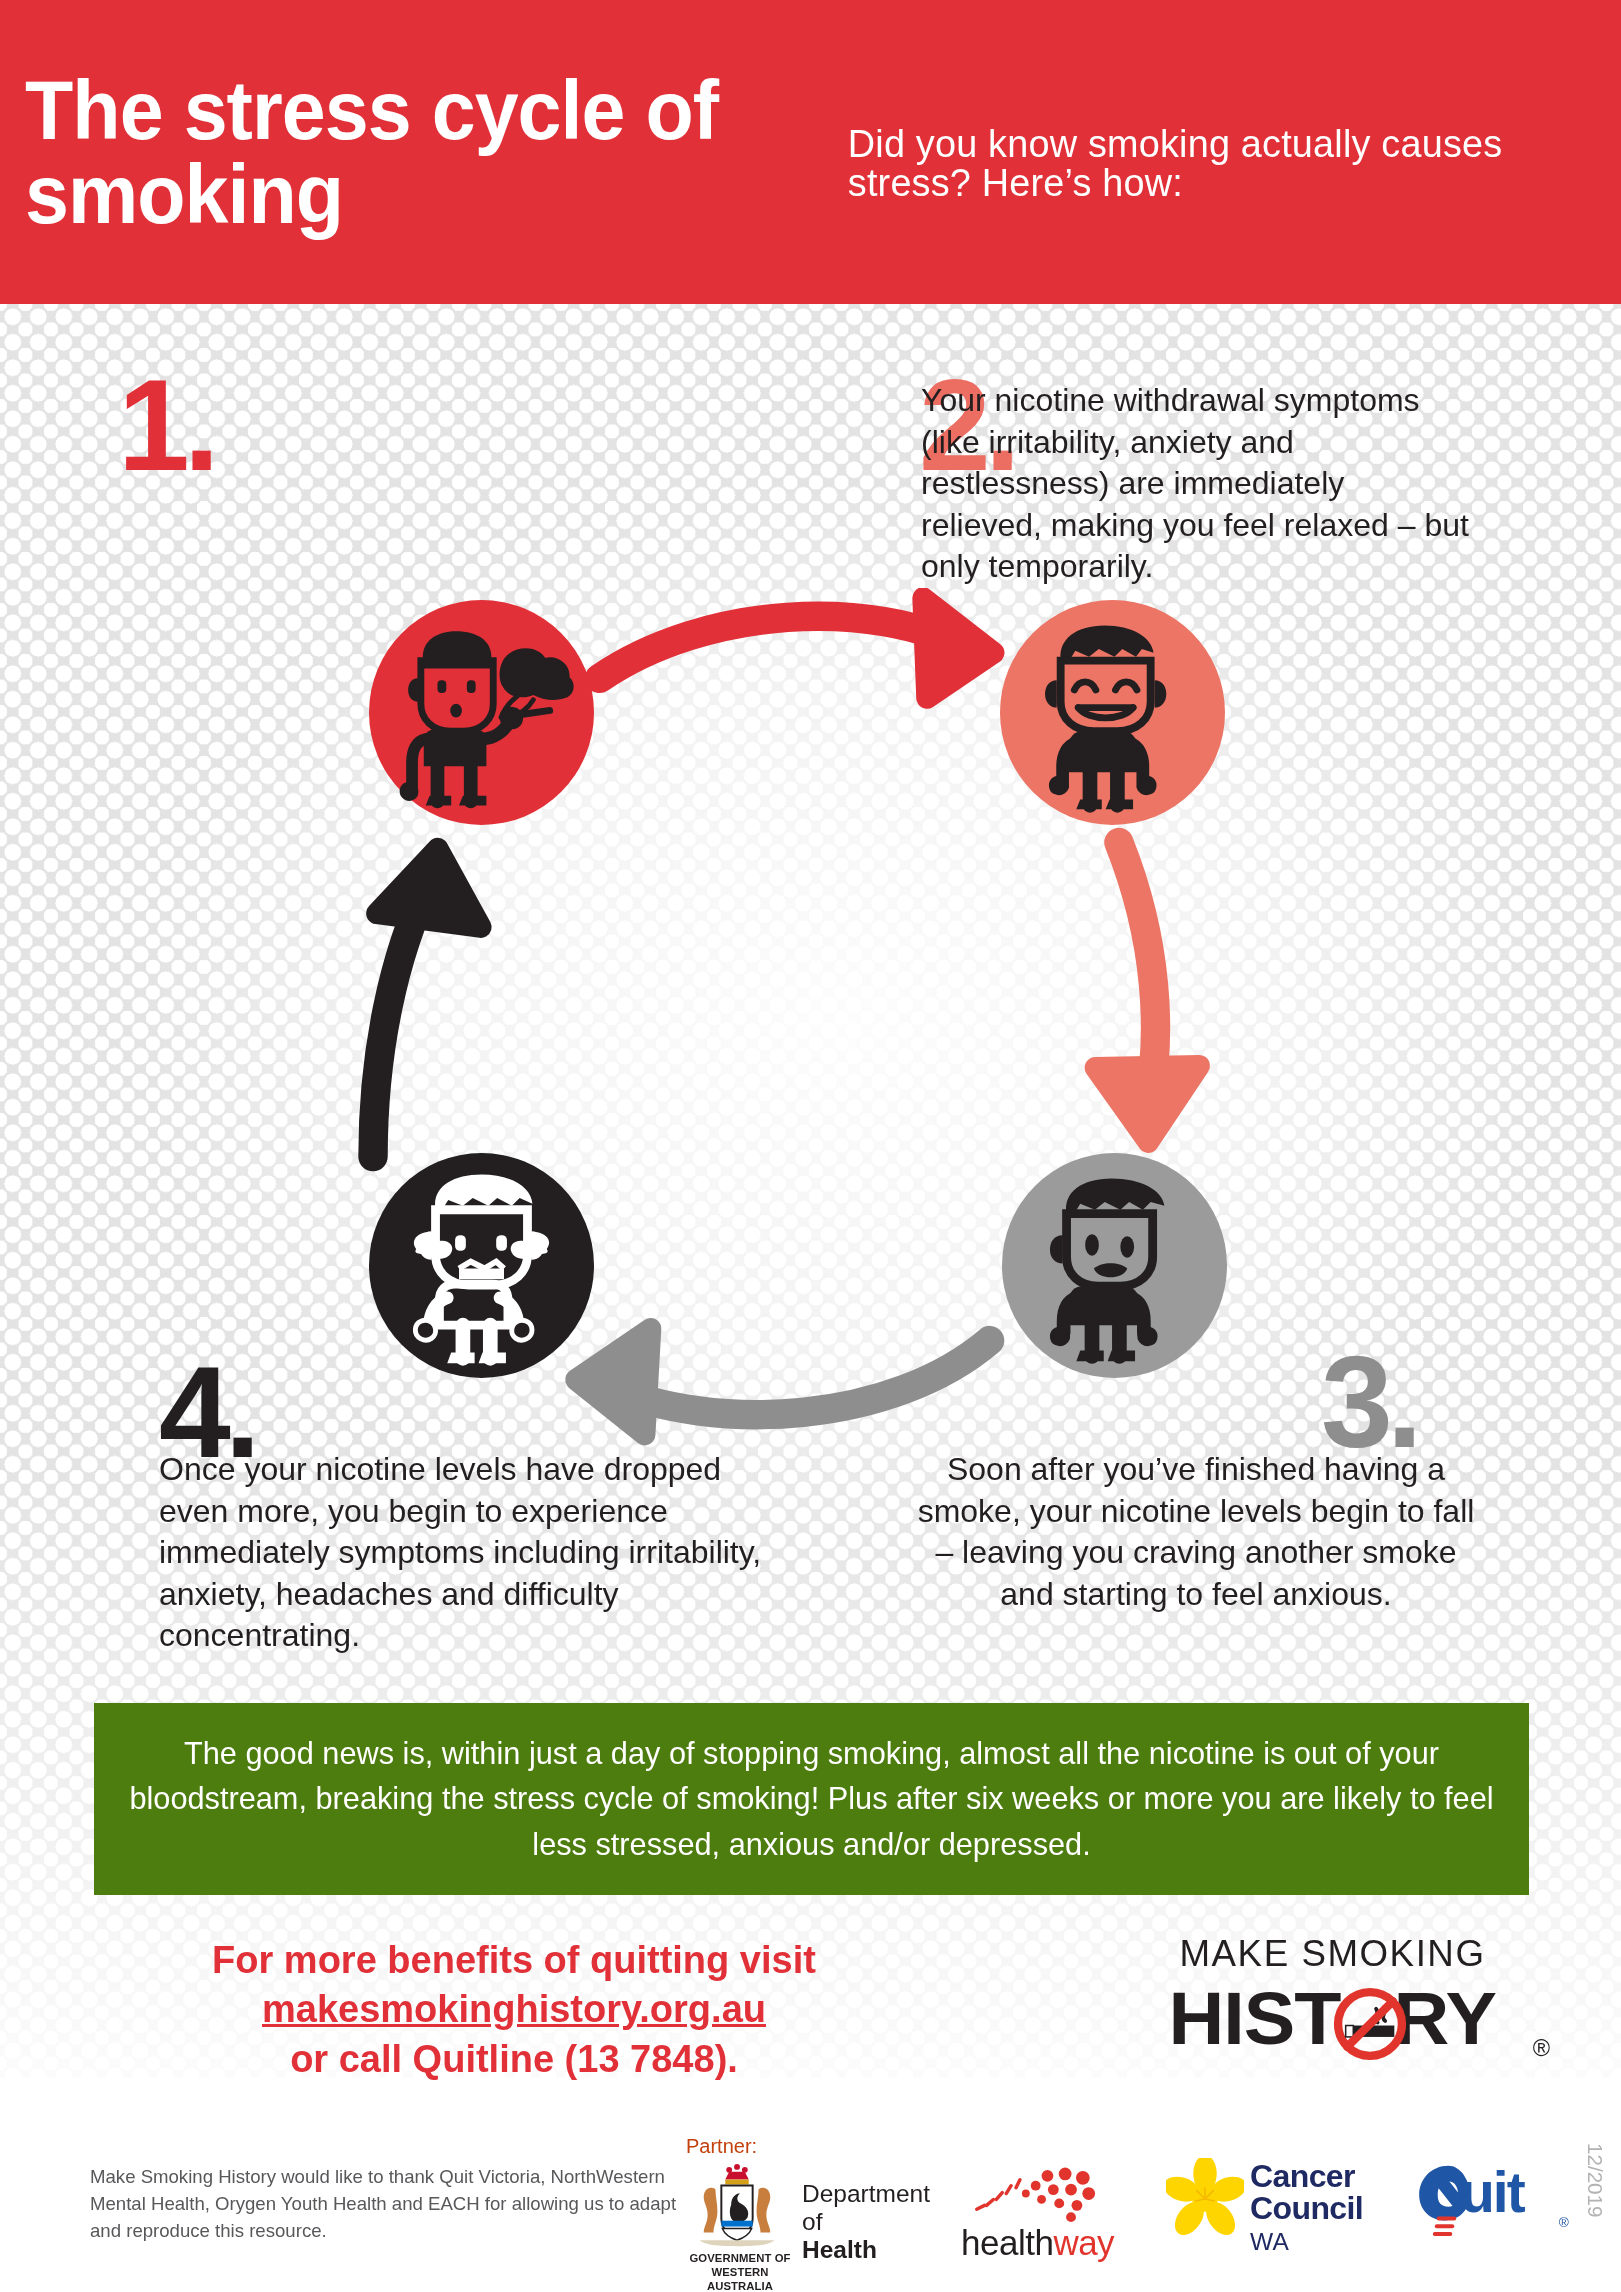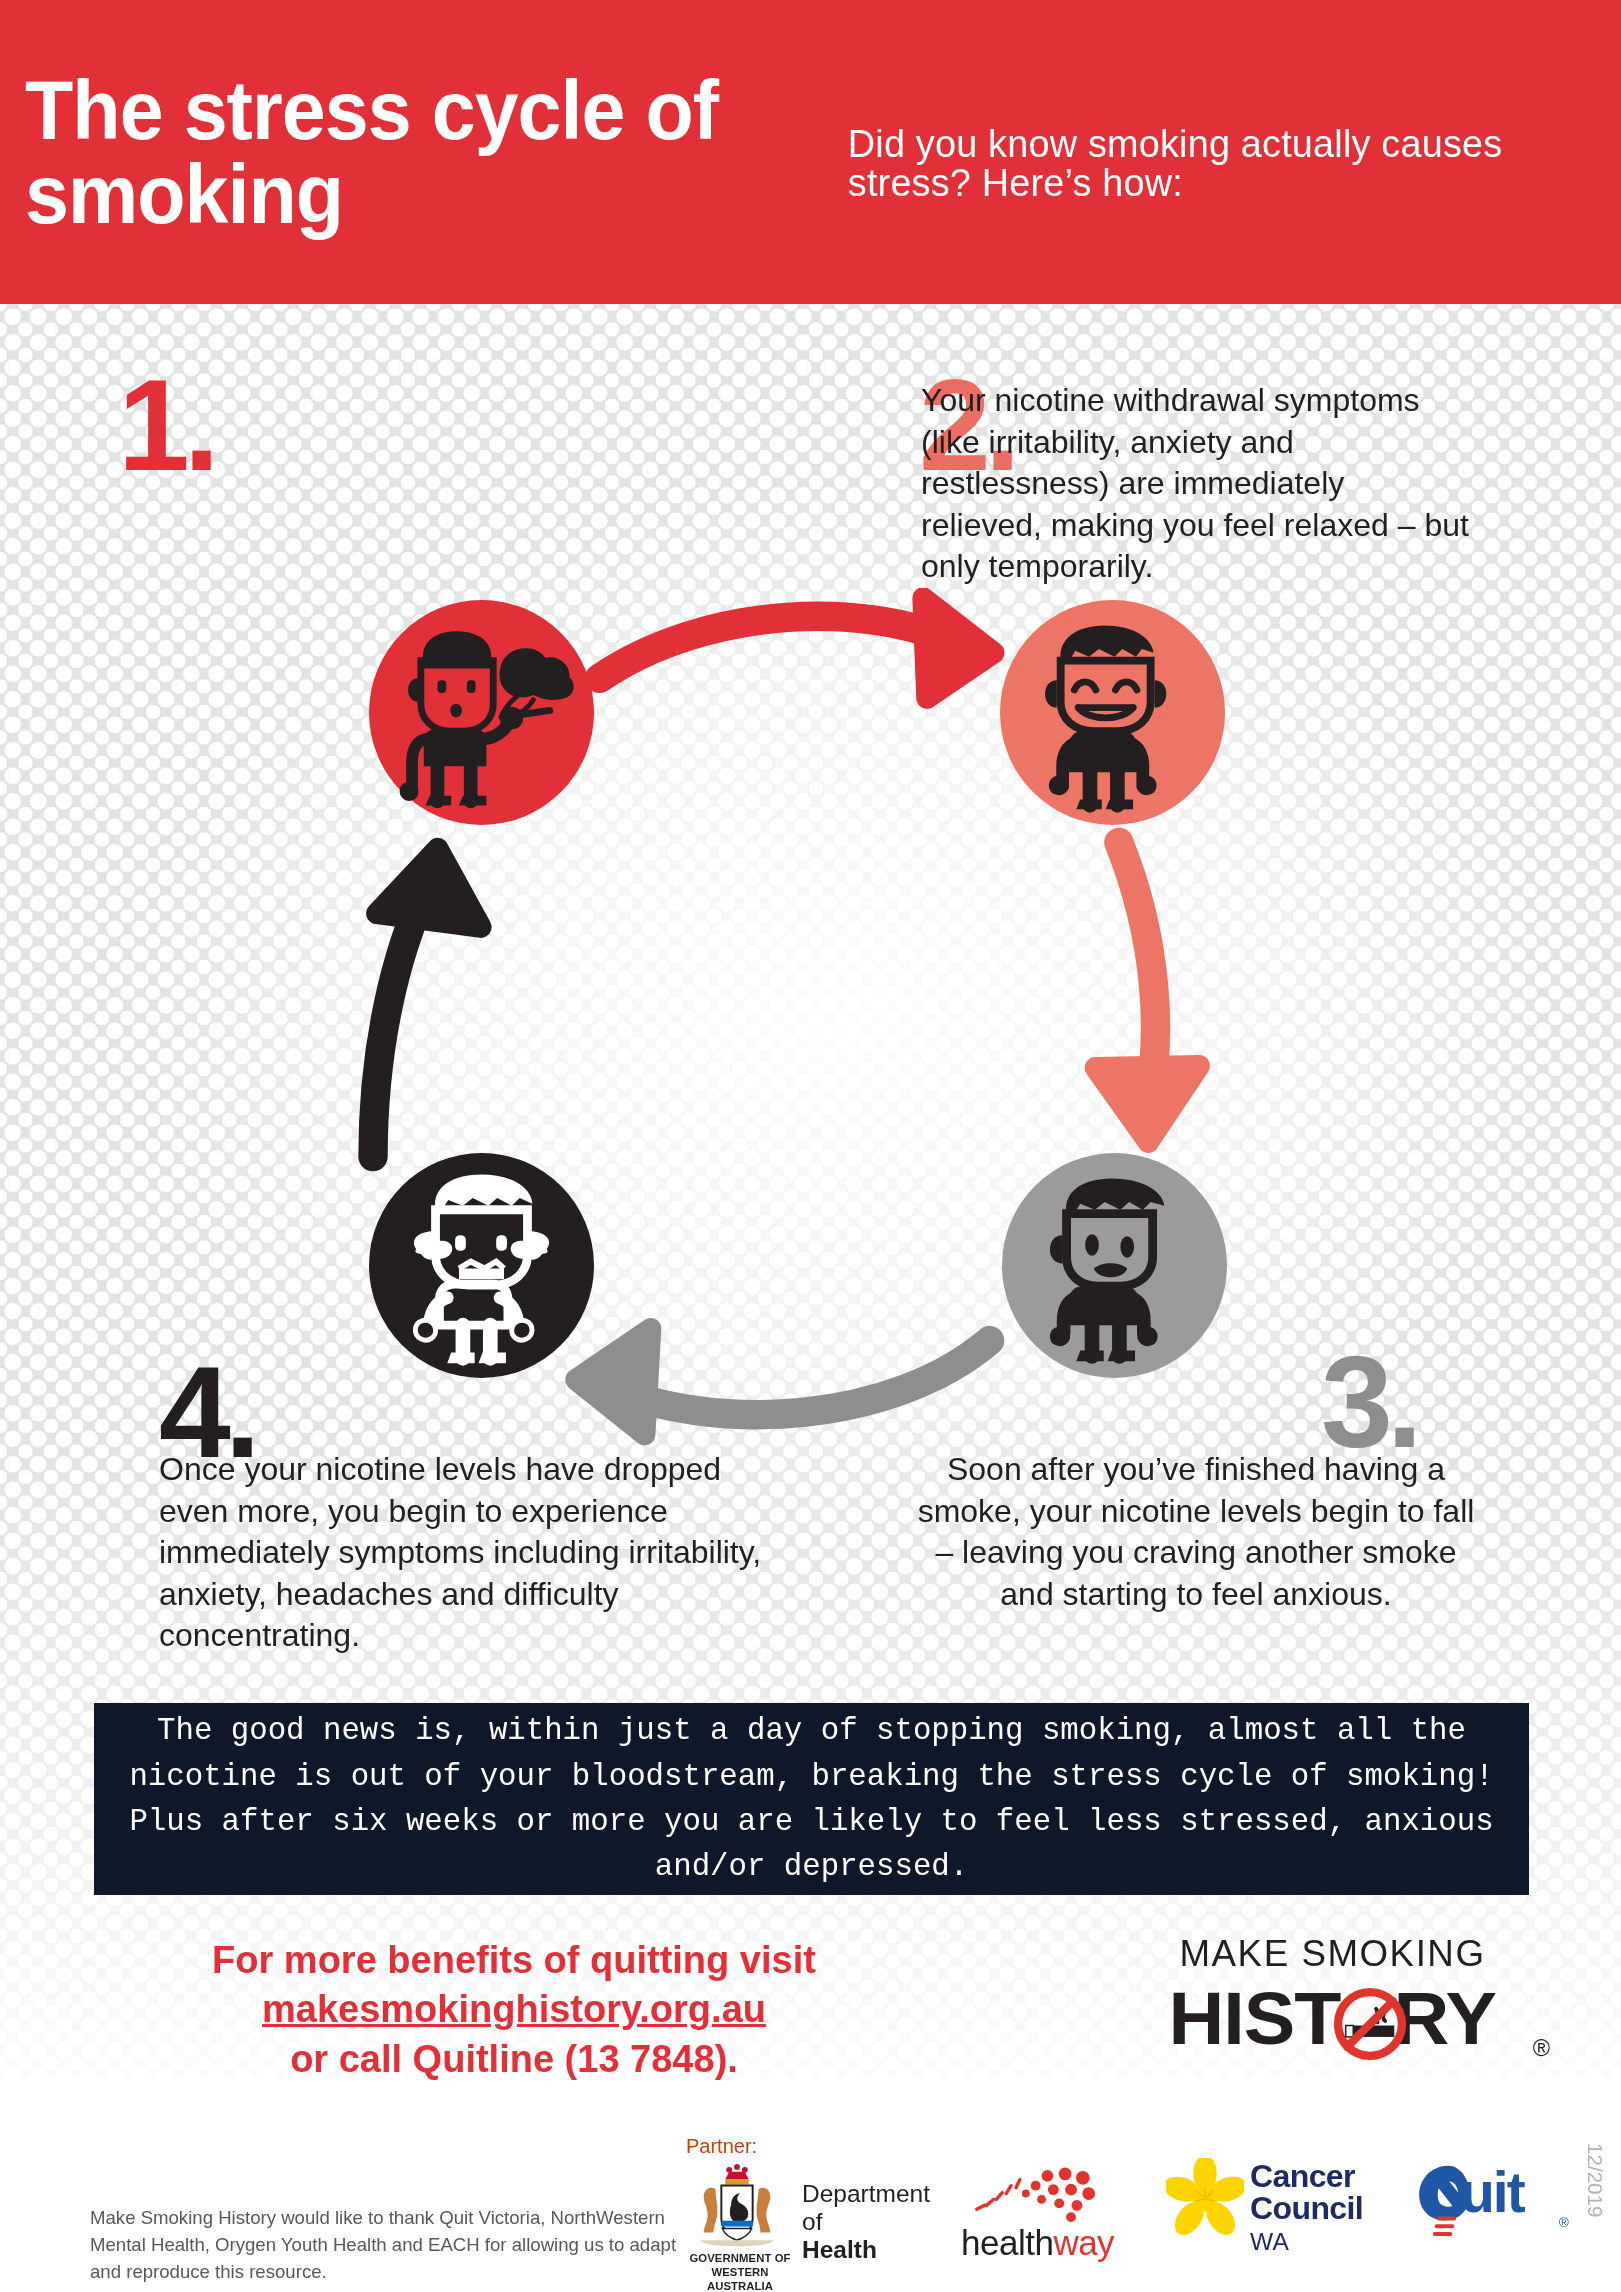--- a/index.html
+++ b/index.html
@@ -67,22 +67,22 @@
   .c3{left:1002px;top:1153px;width:225px;height:225px;background:#9b9b9b;}
   .c4{left:369px;top:1153px;width:225px;height:225px;background:#231f20;}
   .circle svg{position:absolute;left:0;top:0;width:100%;height:100%;}
 
   
   .arrow{position:absolute;}
 
   
   .goodnews{
     position:absolute;left:94px;top:1703px;width:1435px;height:192px;
-    background:#0f172a;color:#fff;
-    display:flex;align-items:center;justify-content:center;font-family:Liberation Mono, monospace;
+    background:#4d7c0f;color:#fff;
+    display:flex;align-items:center;justify-content:center;
   }
   .goodnews p{
     margin:0;text-align:center;font-size:32px;line-height:1.42;
     transform:scaleX(.96);
   }
 
   
   .cta{
     position:absolute;left:127px;top:1936px;width:774px;text-align:center;
     color:#e13037;font-weight:bold;font-size:38px;line-height:1.30;
@@ -103,21 +103,21 @@
     line-height:84px;transform:scaleX(1.03);display:inline-block;
   }
   .msh-no-smoke{position:absolute;left:215px;top:9.8px;width:76px;height:76px;}
   .msh-reg{
     position:absolute;right:-2px;bottom:-2px;font-size:23.5px;color:#231f20;
   }
 
   
   .ack{
     position:absolute;left:90px;top:2164px;width:608px;
-    font-size:18.6px;line-height:1.45;color:#58585b;margin-top:41px;
+    font-size:18.6px;line-height:1.45;color:#58585b;
   }
   .partner-label{
     position:absolute;left:686px;top:2135px;font-size:20px;color:#c2410c;
   }
   .wa-logo{position:absolute;left:686px;top:2162px;width:245px;height:116px;}
   .wa-crest{position:absolute;left:0;top:0;width:102px;height:90px;}
   .wa-gov-text{
     position:absolute;left:0;top:90px;width:108px;text-align:center;
     font-size:11.3px;font-weight:bold;line-height:1.22;color:#231f20;
     letter-spacing:0.1px;

